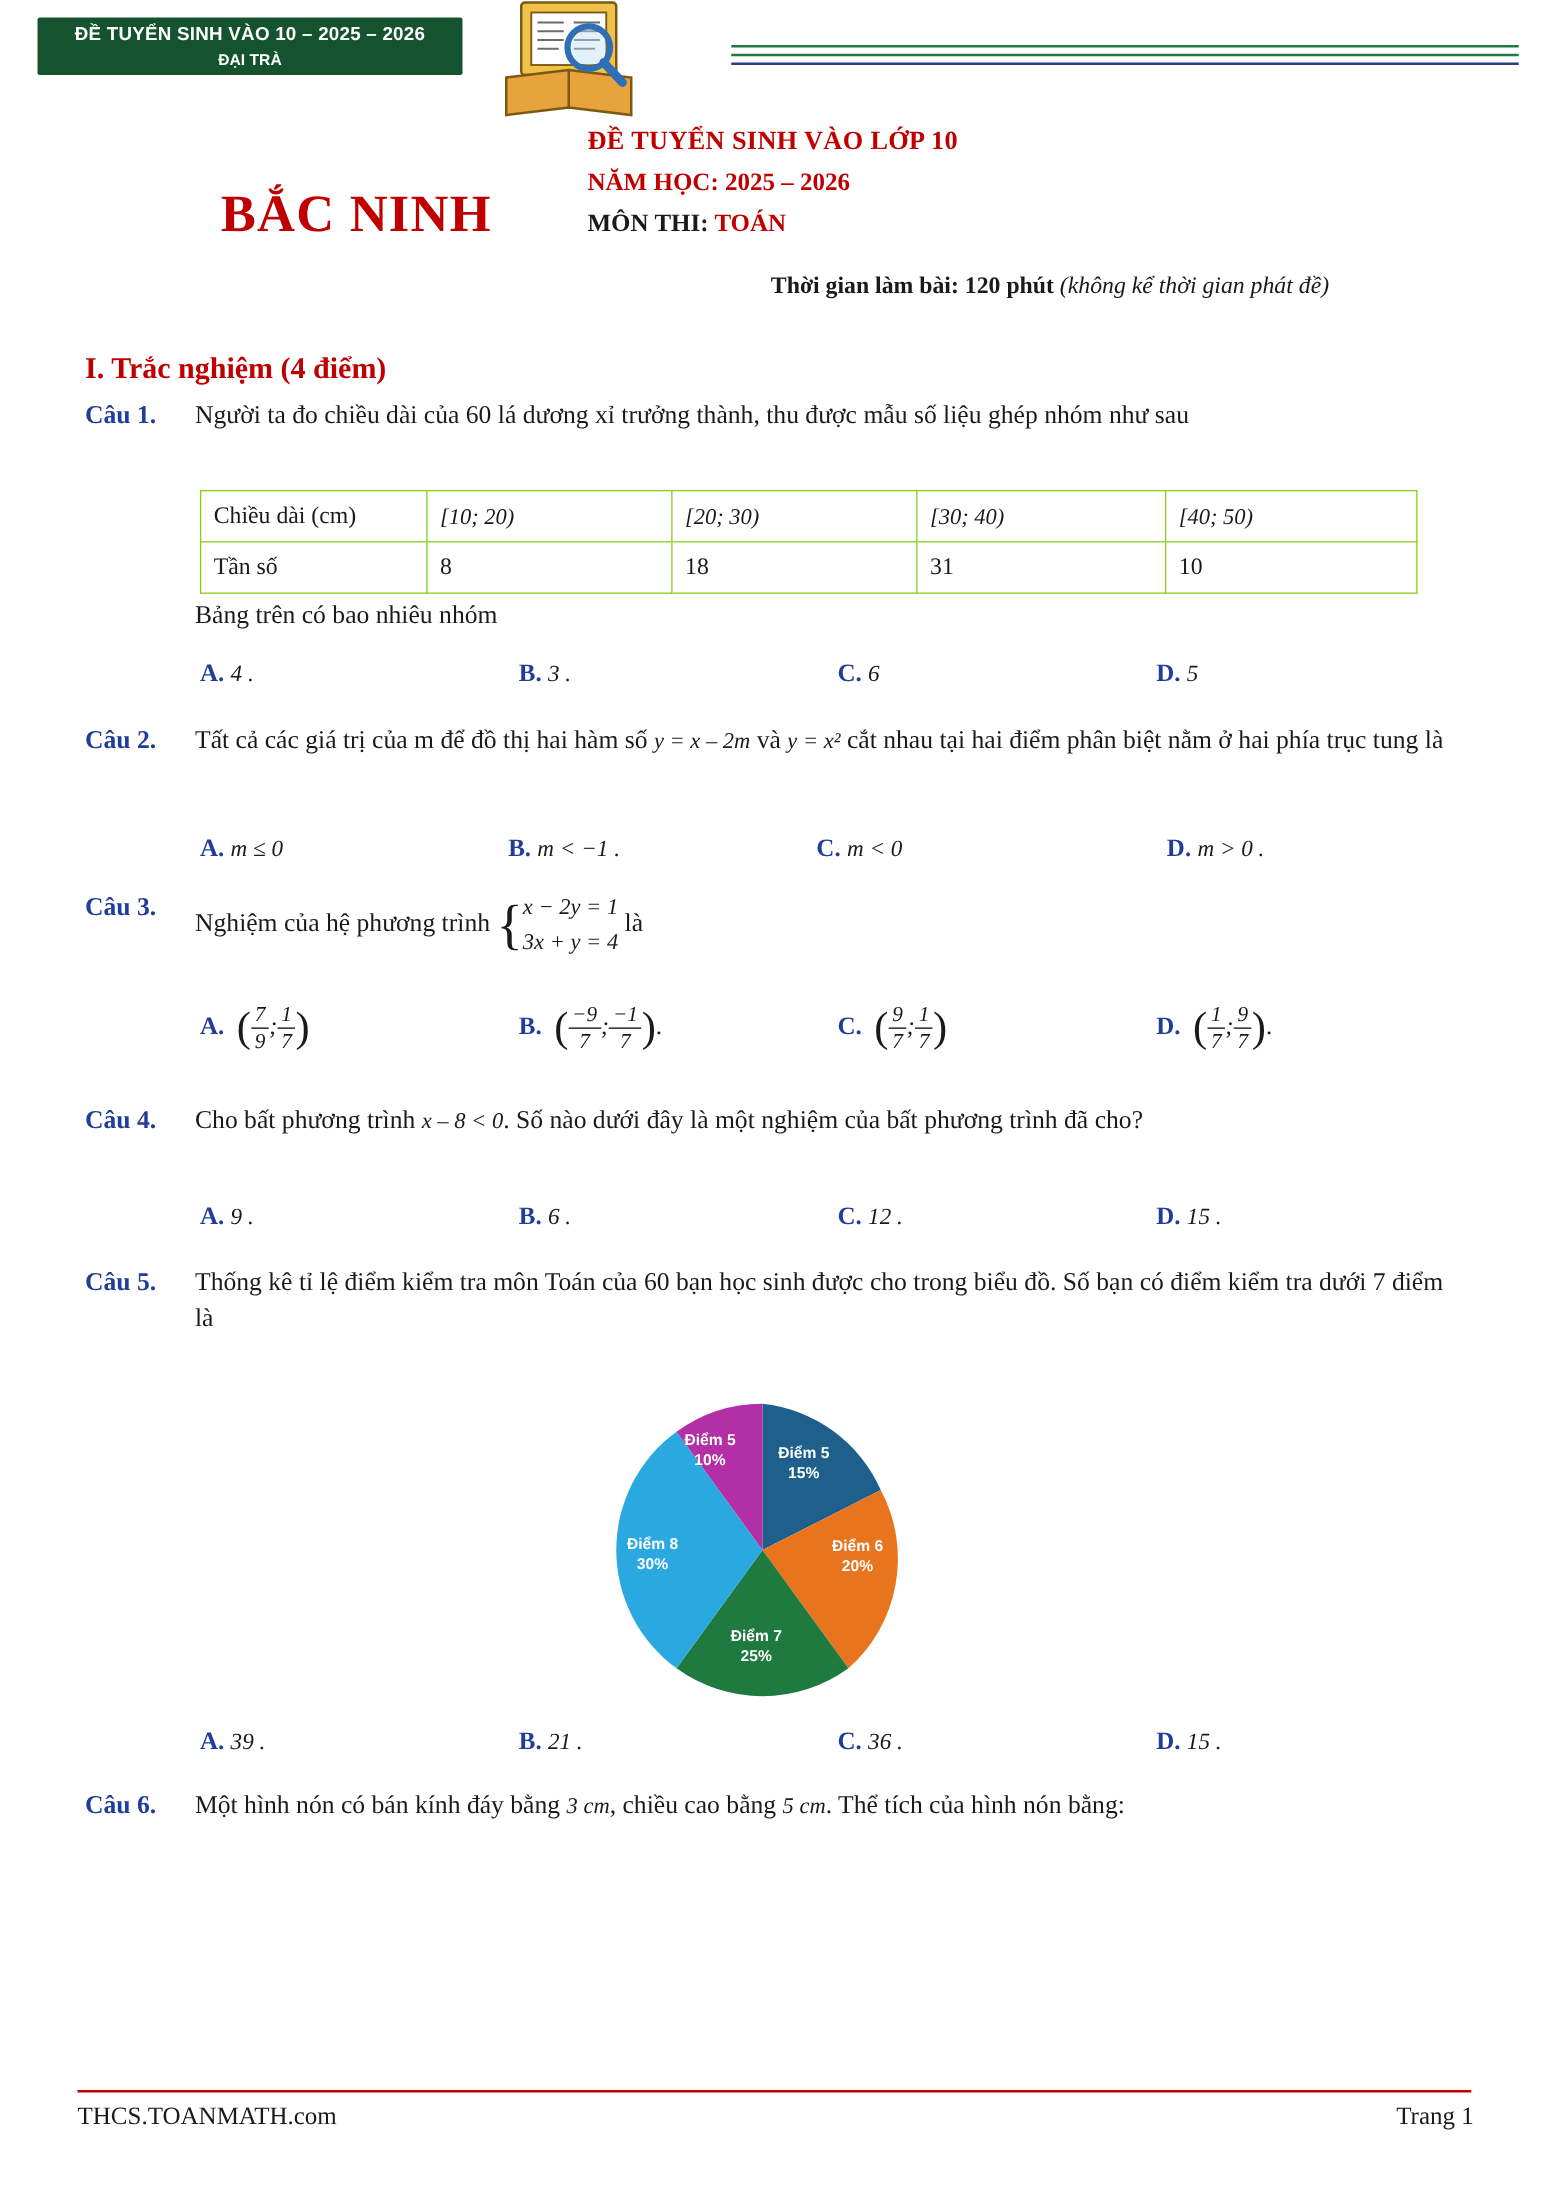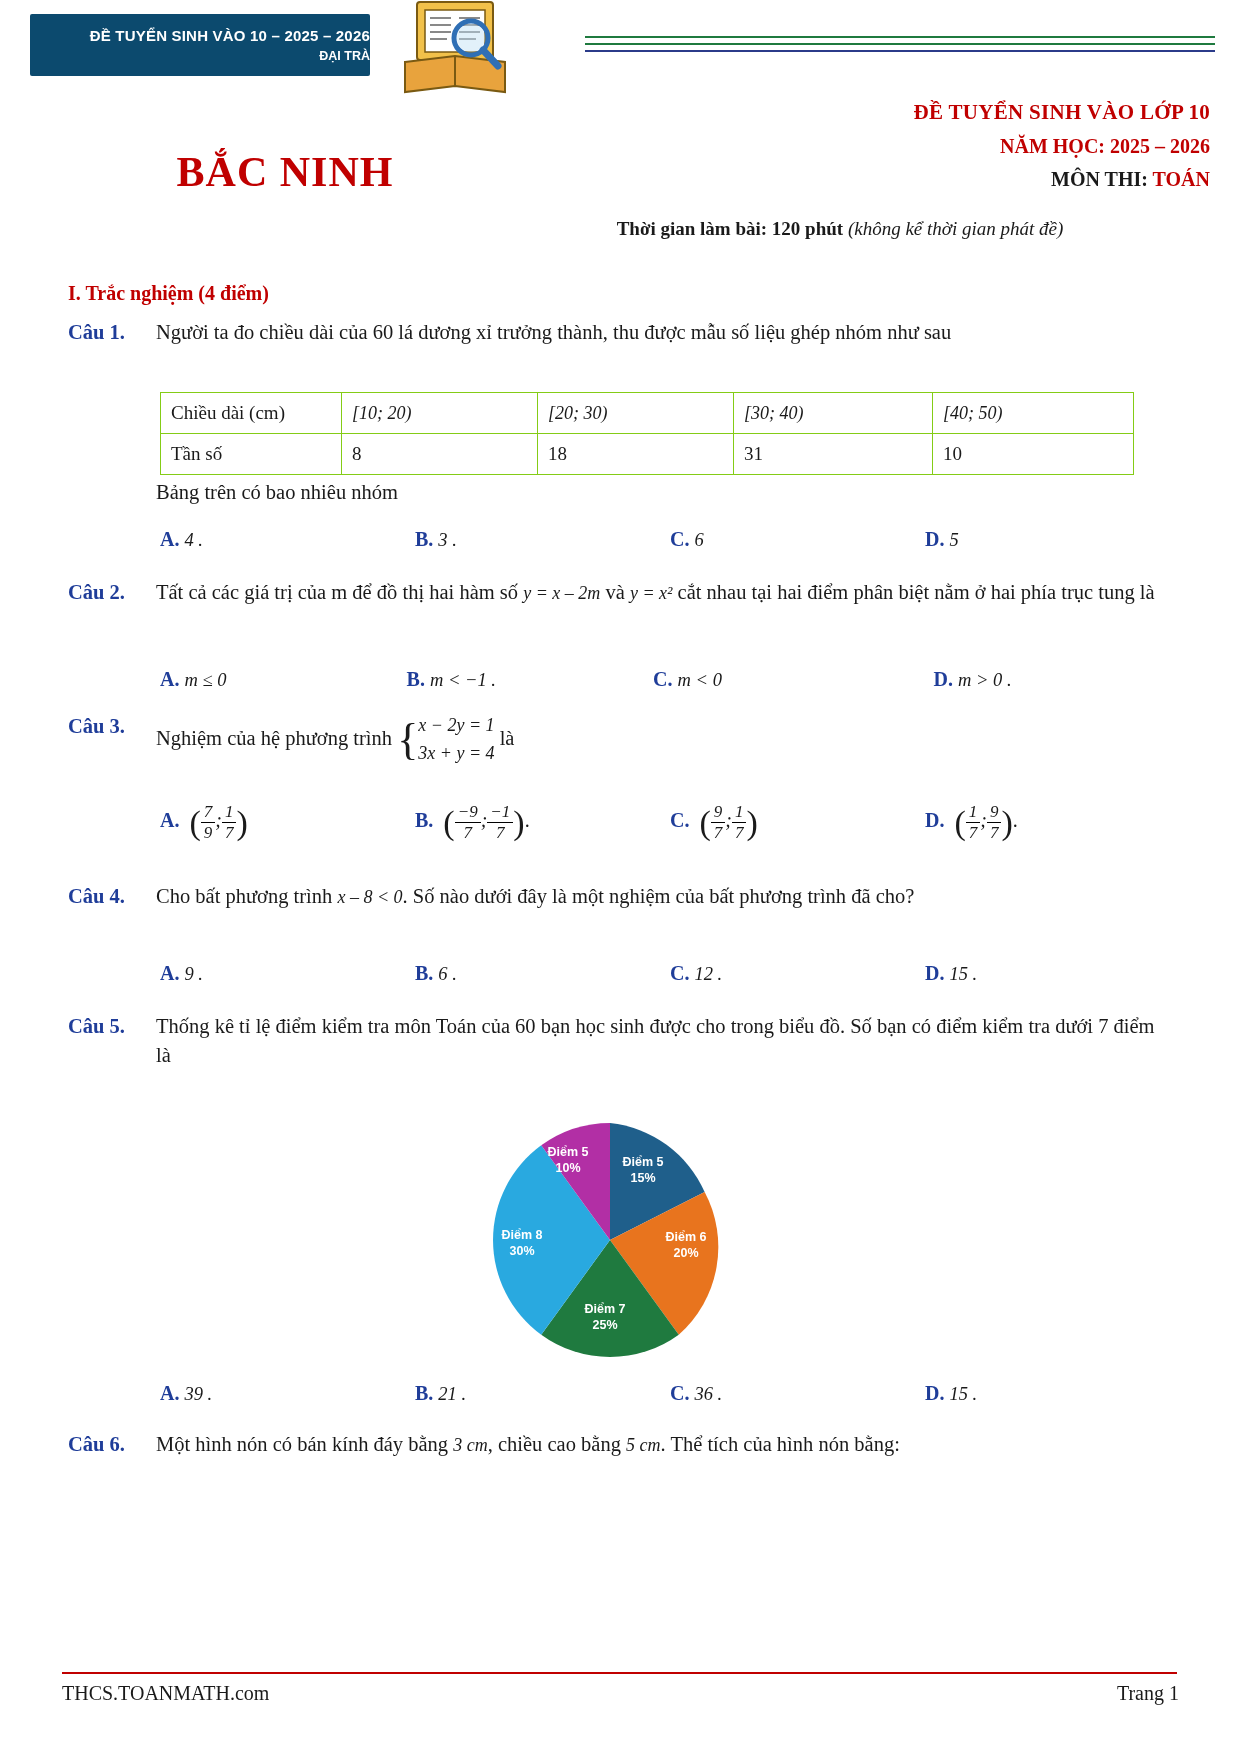--- a/index.html
+++ b/index.html
@@ -6,49 +6,49 @@
   body{
     width:1241px;height:1755px;
     background:#ffffff;
     font-family:"Liberation Serif", serif;
     color:#1a1a1a;
     position:relative;
     overflow:hidden;
   }
   
   .banner{
-    position:absolute;top:14px;left:30px;width:340px;height:62px;
-    background:#0c4a6e;color:#fff;border-radius:2px;
-    display:flex;flex-direction:column;align-items:flex-end;justify-content:center;
+    position:absolute;top:14px;left:30px;width:340px;height:46px;
+    background:#14532d;color:#fff;border-radius:2px;
+    display:flex;flex-direction:column;align-items:center;justify-content:center;
     font-family:"Liberation Sans", sans-serif;
   }
   .banner .l1{font-size:15px;font-weight:bold;letter-spacing:.2px;}
   .banner .l2{font-size:12.5px;font-weight:bold;margin-top:5px;}
   .bannerlines{position:absolute;top:36px;left:585px;width:630px;}
   .bannerlines div{height:2px;background:#1f7a3f;margin-bottom:5px;}
   .bannerlines div:nth-child(2){background:#1f7a3f;}
   .bannerlines div:nth-child(3){background:#2b3b8a;}
   
   .bookicon{position:absolute;top:0px;left:395px;width:120px;height:100px;}
   
   .province{
     position:absolute;top:148px;left:105px;width:360px;text-align:center;
     font-size:42px;font-weight:bold;color:#c00000;letter-spacing:1px;
   }
-  .rightTitle{position:absolute;top:100px;left:470px;width:740px;text-align:right;color:#c00000;}
+  .rightTitle{position:absolute;top:100px;left:470px;width:740px;text-align:left;color:#c00000;}
   .rightTitle .t1{font-size:21px;font-weight:bold;letter-spacing:.3px;}
   .rightTitle .t2{font-size:20px;font-weight:bold;margin-top:10px;}
   .rightTitle .t3{font-size:20px;font-weight:bold;margin-top:10px;color:#1a1a1a;}
   .rightTitle .t3 .red{color:#c00000;}
   .timeline{position:absolute;top:218px;left:470px;width:740px;text-align:center;font-size:19px;color:#1a1a1a;}
   .timeline b{font-weight:bold;}
   .timeline i{font-style:italic;}
   
   .section-title{
-    position:absolute;left:68px;top:282px;font-size:20px;font-weight:bold;color:#c00000;
+    position:absolute;left:68px;top:282px;font-size:24px;font-weight:bold;color:#c00000;
   }
   .q{position:absolute;left:68px;width:1105px;font-size:20.5px;line-height:1.42;}
   .qlabel{color:#1f3d99;font-weight:bold;display:inline-block;width:88px;}
   .qbody{display:inline-block;vertical-align:top;width:1000px;}
   .indent{margin-left:88px;}
   .math{font-style:italic;font-size:18px;}
   
   .answers{position:absolute;left:160px;width:1020px;display:flex;font-size:20px;}
   .answers .op{width:255px;}
   .op b{color:#1f3d99;font-weight:bold;margin-right:5px;}

